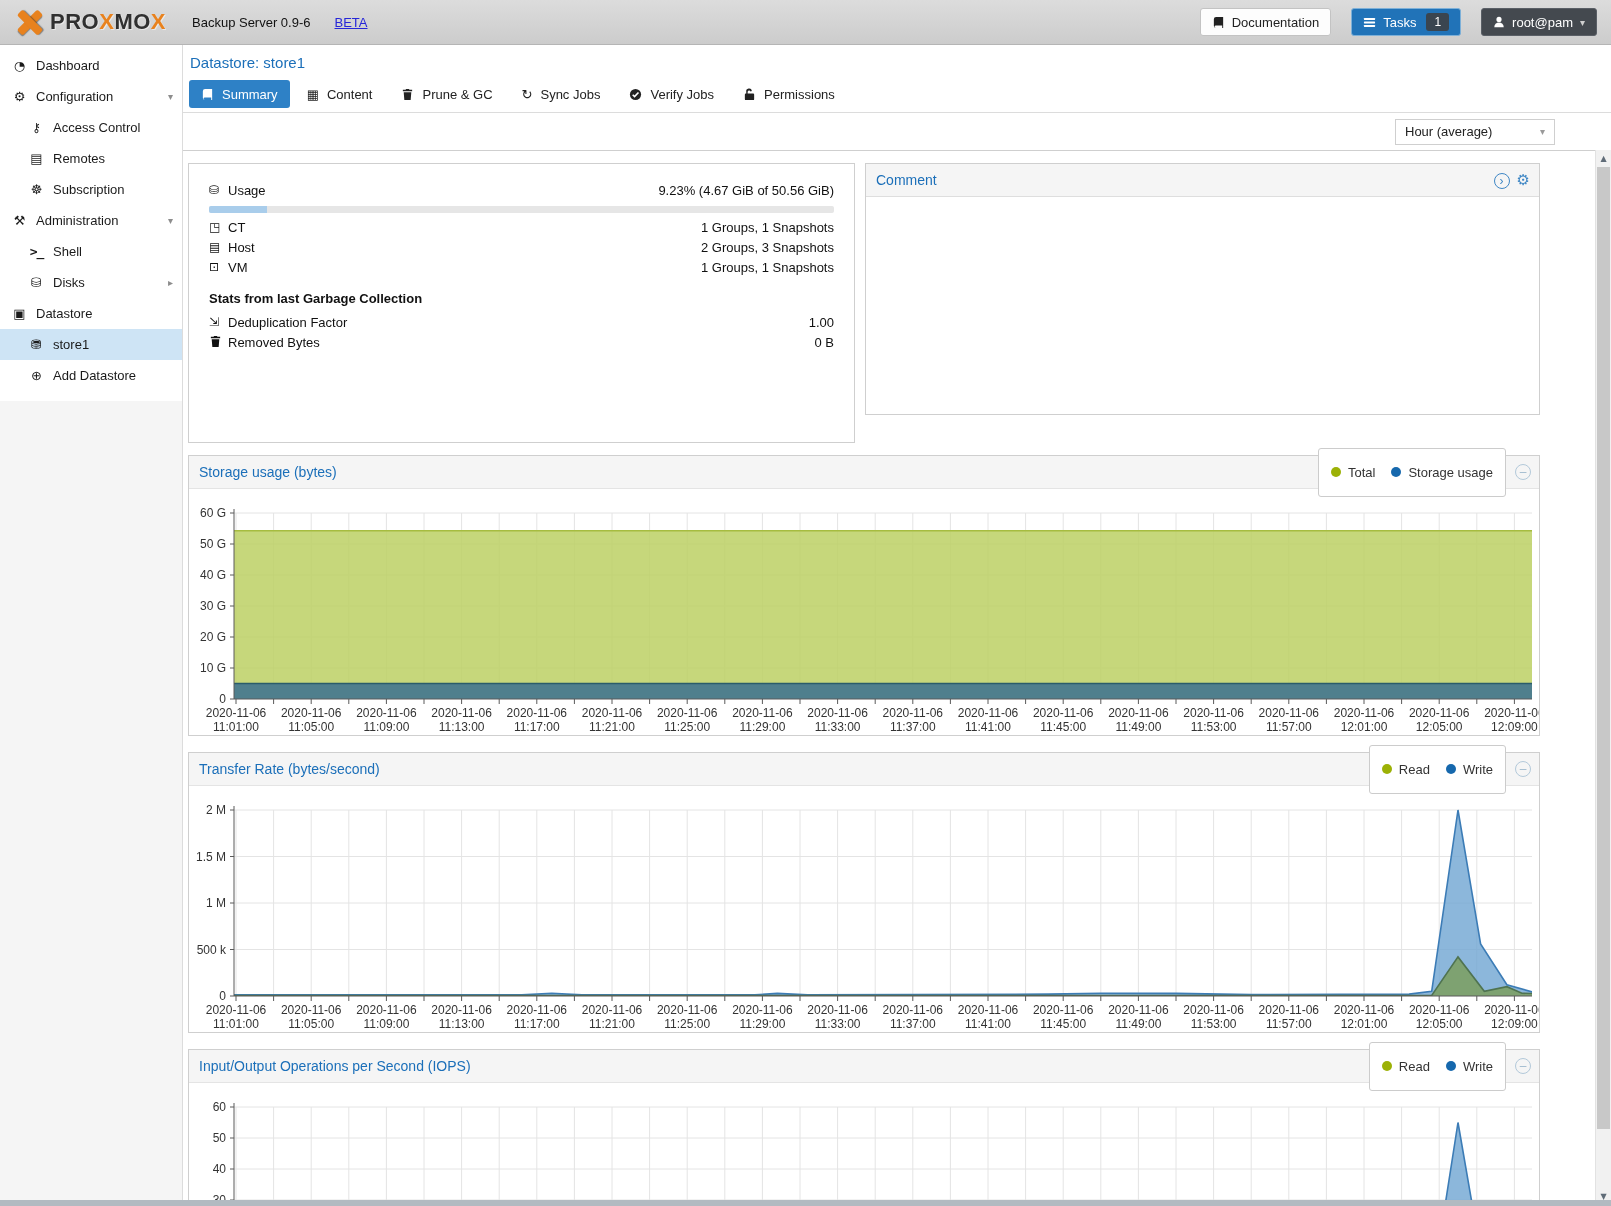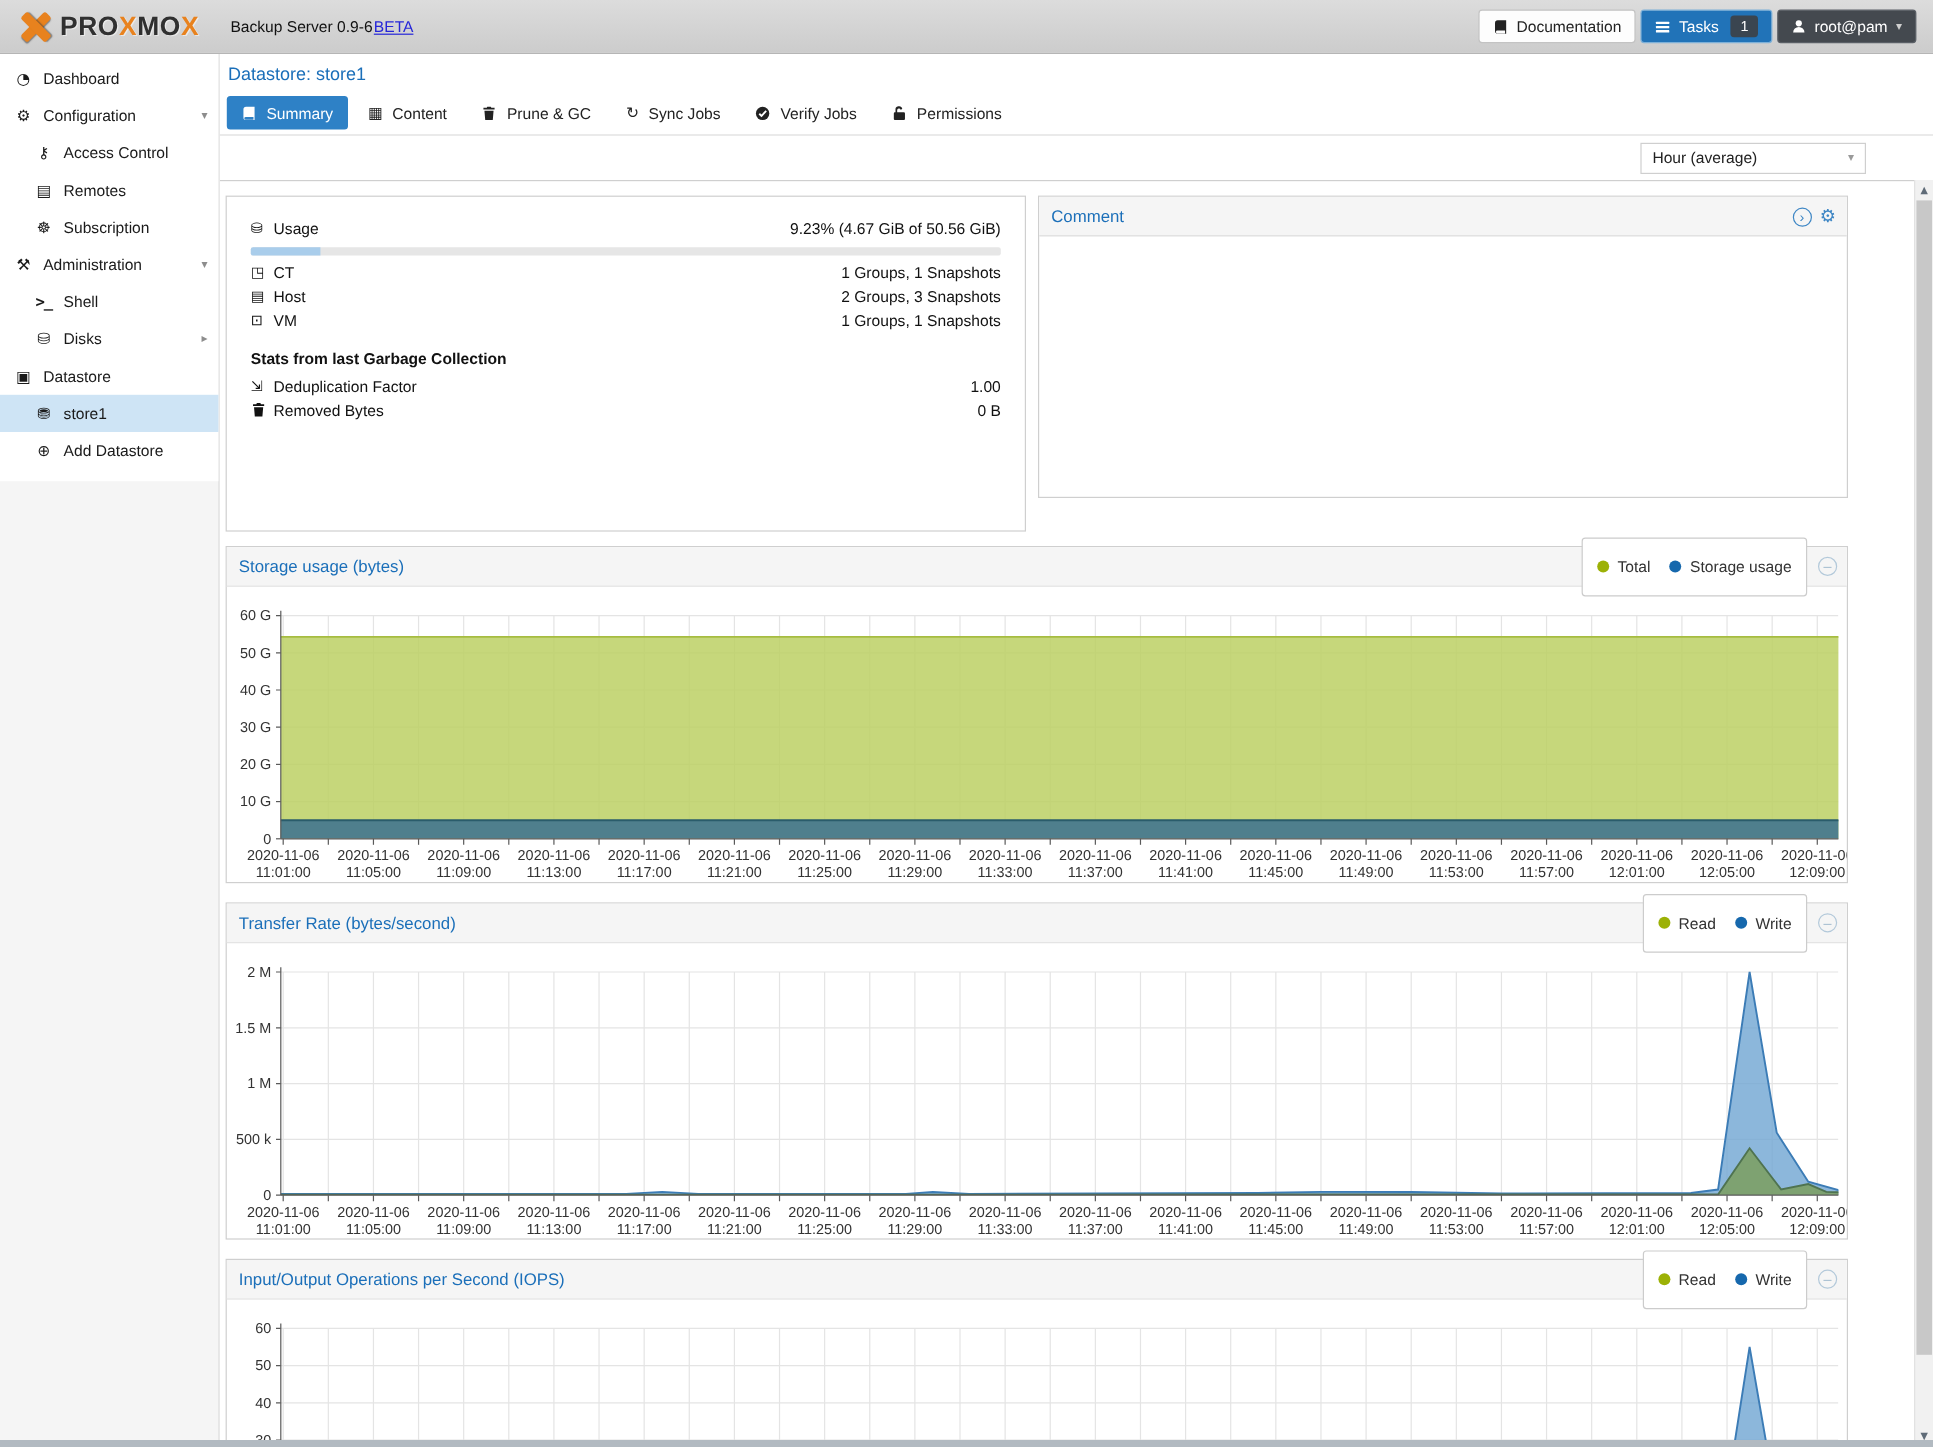--- a/index.html
+++ b/index.html
@@ -11,22 +11,22 @@
   #topbar { position:absolute; left:0; top:0; width:1611px; height:45px;
     background:linear-gradient(#dcdcdc,#cccccc); border-bottom:1px solid #b5b5b5;
     display:flex; align-items:center; padding:0 14px; z-index:40; }
   .logo { display:flex; align-items:center; width:168px; }
   .logo-x { position:relative; width:30px; height:32px; margin-right:6px; }
   .logo-x i { position:absolute; left:12px; top:2px; width:8px; height:29px; background:#e8821e; border-radius:2px; box-shadow:1px 1px 1px rgba(60,60,60,.55); }
   .logo-x i.a { transform:rotate(45deg); } .logo-x i.b { transform:rotate(-45deg); }
   .brand { font-size:22px; font-weight:800; color:#303030; letter-spacing:.5px; text-shadow:1px 1px 0 rgba(255,255,255,.5); }
   .brand .x { color:#e8821e; }
   .product { font-size:13px; color:#111; margin-left:10px; }
-  .beta { color:#2626d8; text-decoration:underline; margin-left:1px; font-size:13px; }
-  .topbar-right { margin-left:auto; display:flex; align-items:center; gap:4px; }
+  .beta { color:#2626d8; text-decoration:underline; margin-left:24px; font-size:13px; }
+  .topbar-right { margin-left:auto; display:flex; align-items:center; gap:20px; }
   .hbtn { height:28px; display:flex; align-items:center; gap:7px; padding:0 11px; border-radius:3px; font-size:13px; cursor:pointer; }
   .hbtn svg { display:block; }
   .btn-doc { background:#fdfdfd; border:1px solid #c3c3c3; color:#222; }
   .btn-tasks { background:#2173b8; border:1px solid #7db0d8; color:#fff; }
   .badge { background:#3a4550; color:#fff; border-radius:3px; padding:2px 8px; font-size:12px; margin-left:3px; }
   .btn-user { background:#44494f; border:1px solid #5a5f66; color:#fff; }
   .caret { font-size:10px; color:#9a9a9a; }
   .btn-user .caret { color:#cfcfcf; }
 
   
@@ -39,21 +39,21 @@
   .nav-item .side-caret { position:absolute; right:9px; color:#8d8d8d; font-size:10px; }
 
   
   #main { position:absolute; left:183px; top:45px; right:0; bottom:0; background:#fff; overflow:hidden; }
   .page-title { margin:9px 0 9px 7px; color:#1b6fb9; font-size:15px; }
   .tabbar { display:flex; gap:5px; padding:0 0 4px 6px; border-bottom:1px solid #dcdcdc; }
   .tab { display:flex; align-items:center; gap:8px; height:28px; padding:0 12px; border-radius:3px; color:#222; cursor:pointer; }
   .tab .ticon { display:flex; }
   .tab.active { background:#2e81c6; color:#fff; }
   .toolbar { height:38px; border-bottom:1px solid #cfcfcf; display:flex; align-items:center; justify-content:flex-end; padding-right:56px; }
-  .select { width:188px; height:26px; background:#fff; border:1px solid #cfcfcf; display:flex; align-items:center; justify-content:space-between; padding:0 9px; color:#222; cursor:pointer; }
+  .select { width:160px; height:26px; background:#fff; border:1px solid #cfcfcf; display:flex; align-items:center; justify-content:space-between; padding:0 9px; color:#222; cursor:pointer; }
 
   .panels { padding:12px 0 0 5px; }
   .row1 { display:flex; gap:10px; width:1352px; }
   .panel { border:1px solid #cfcfcf; background:#fff; }
   .phead { height:33px; background:#f5f5f5; border-bottom:1px solid #dedede; display:flex; align-items:center; padding:0 9px 0 10px; color:#1b6fb9; font-size:14px; }
   #store-panel { width:667px; height:280px; }
   #comment-panel { flex:1; height:252px; }
   .phead .tools { margin-left:auto; display:flex; align-items:center; gap:7px; }
   .circ { width:16px; height:16px; border:1px solid #3f87c5; border-radius:50%; color:#3f87c5; display:inline-flex; align-items:center; justify-content:center; font-size:12px; line-height:1; }
   .gearblue { color:#3f87c5; font-size:15px; }

